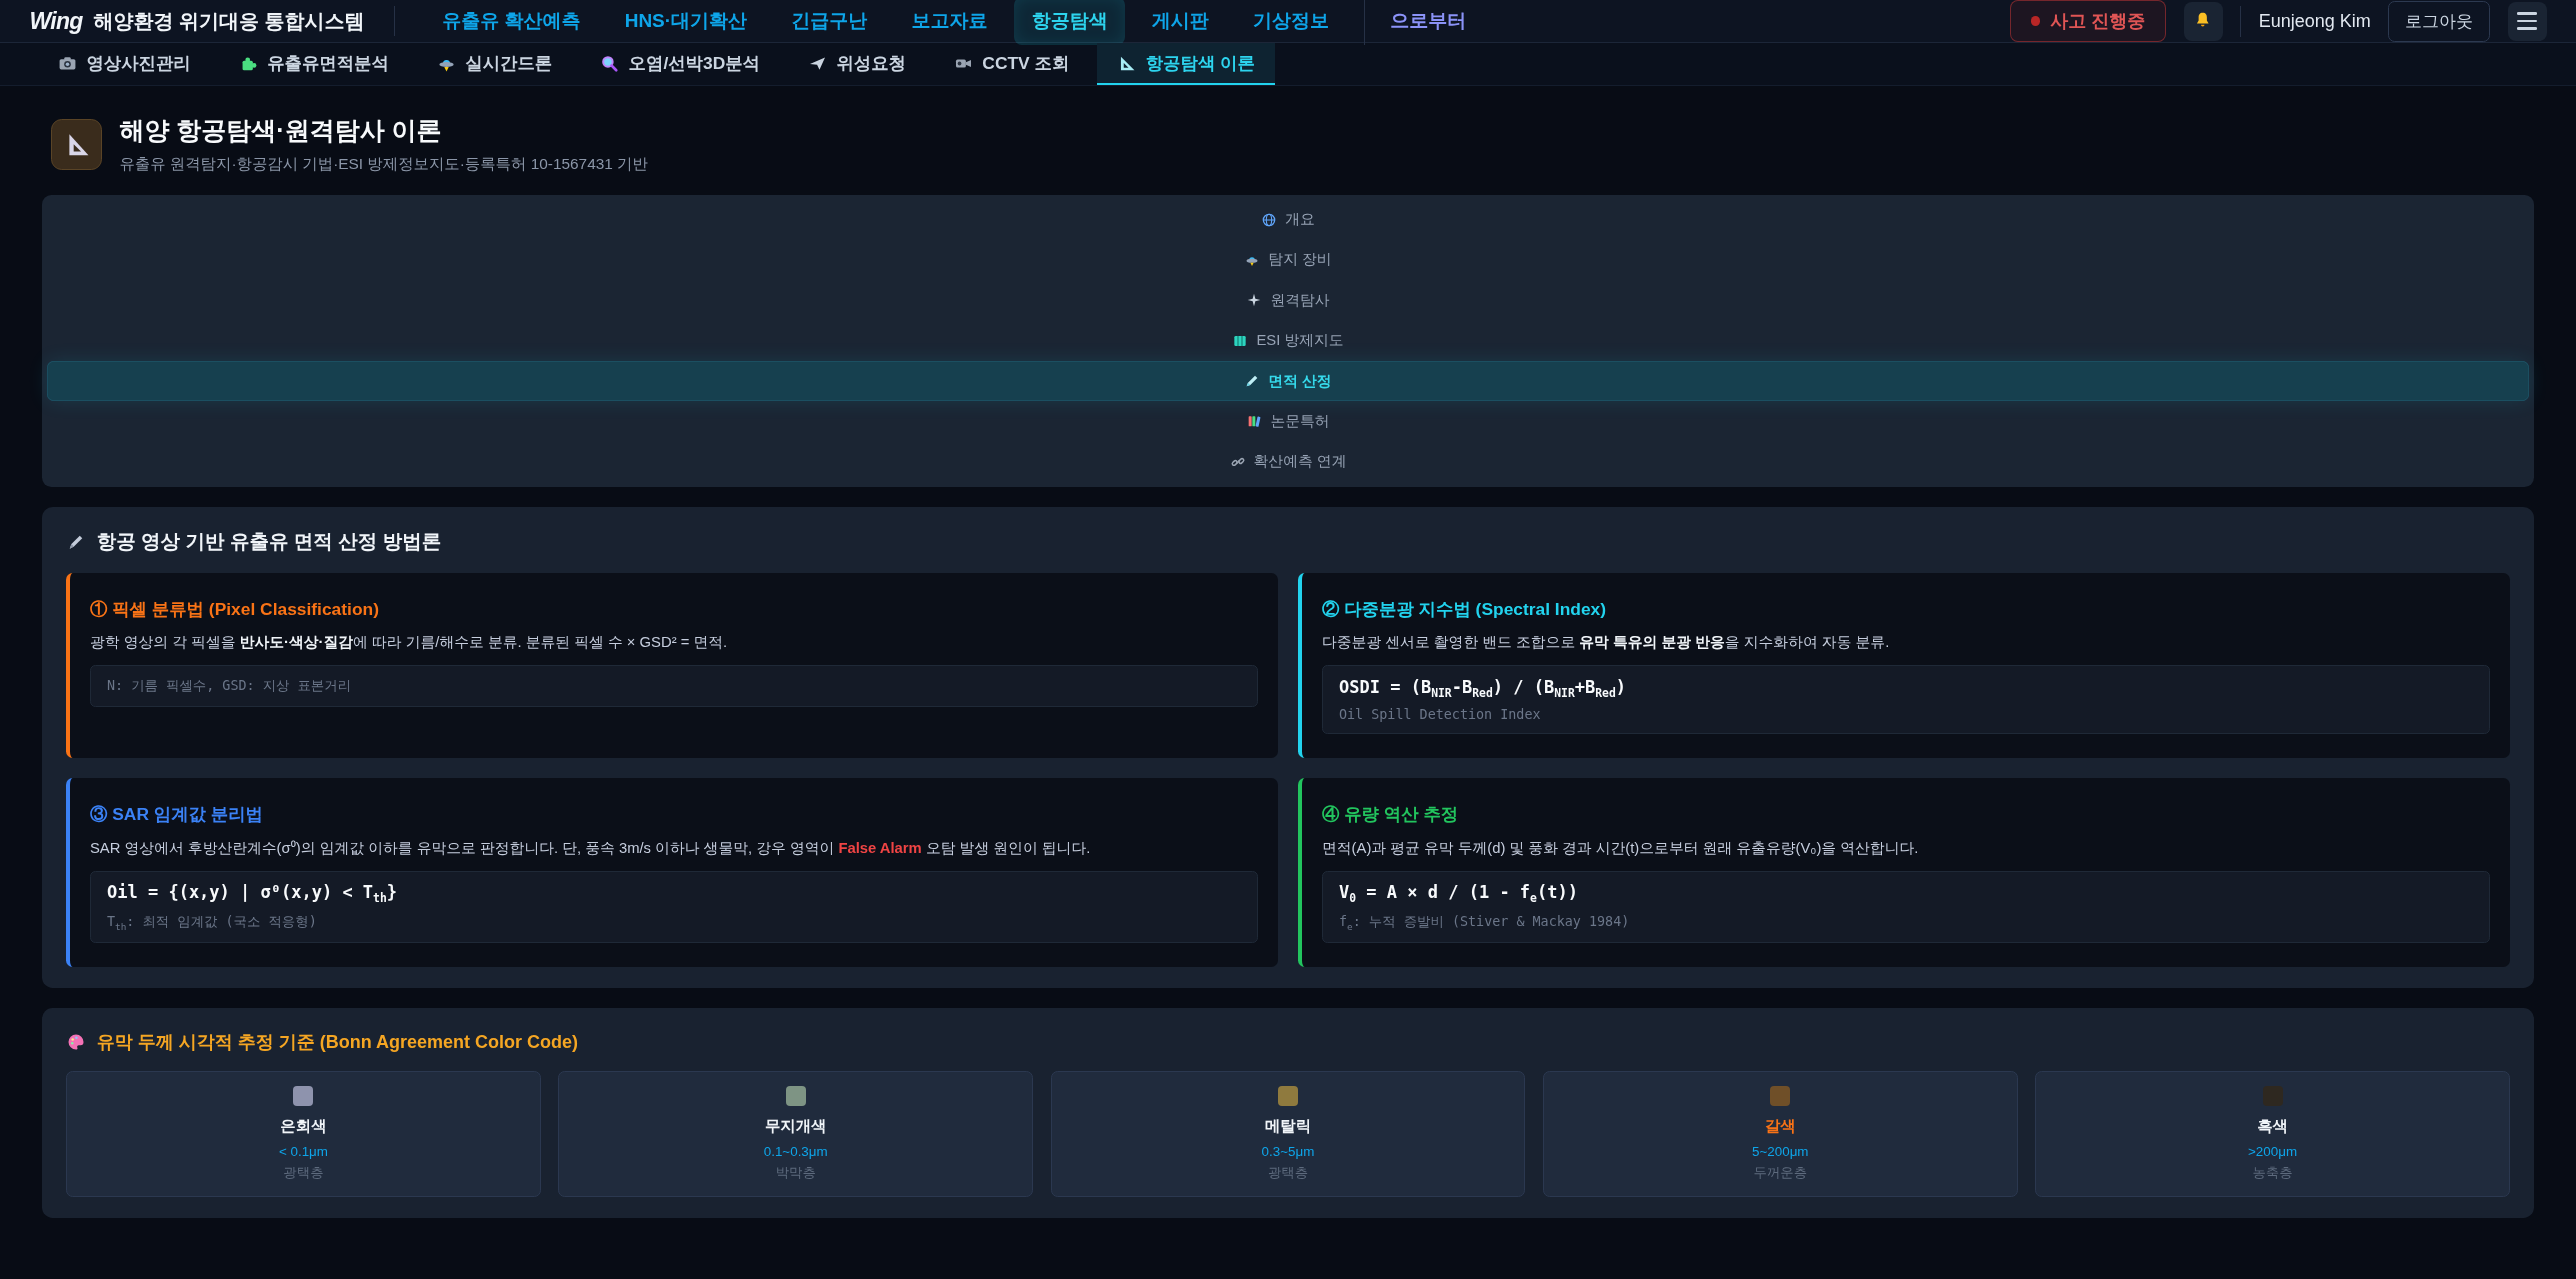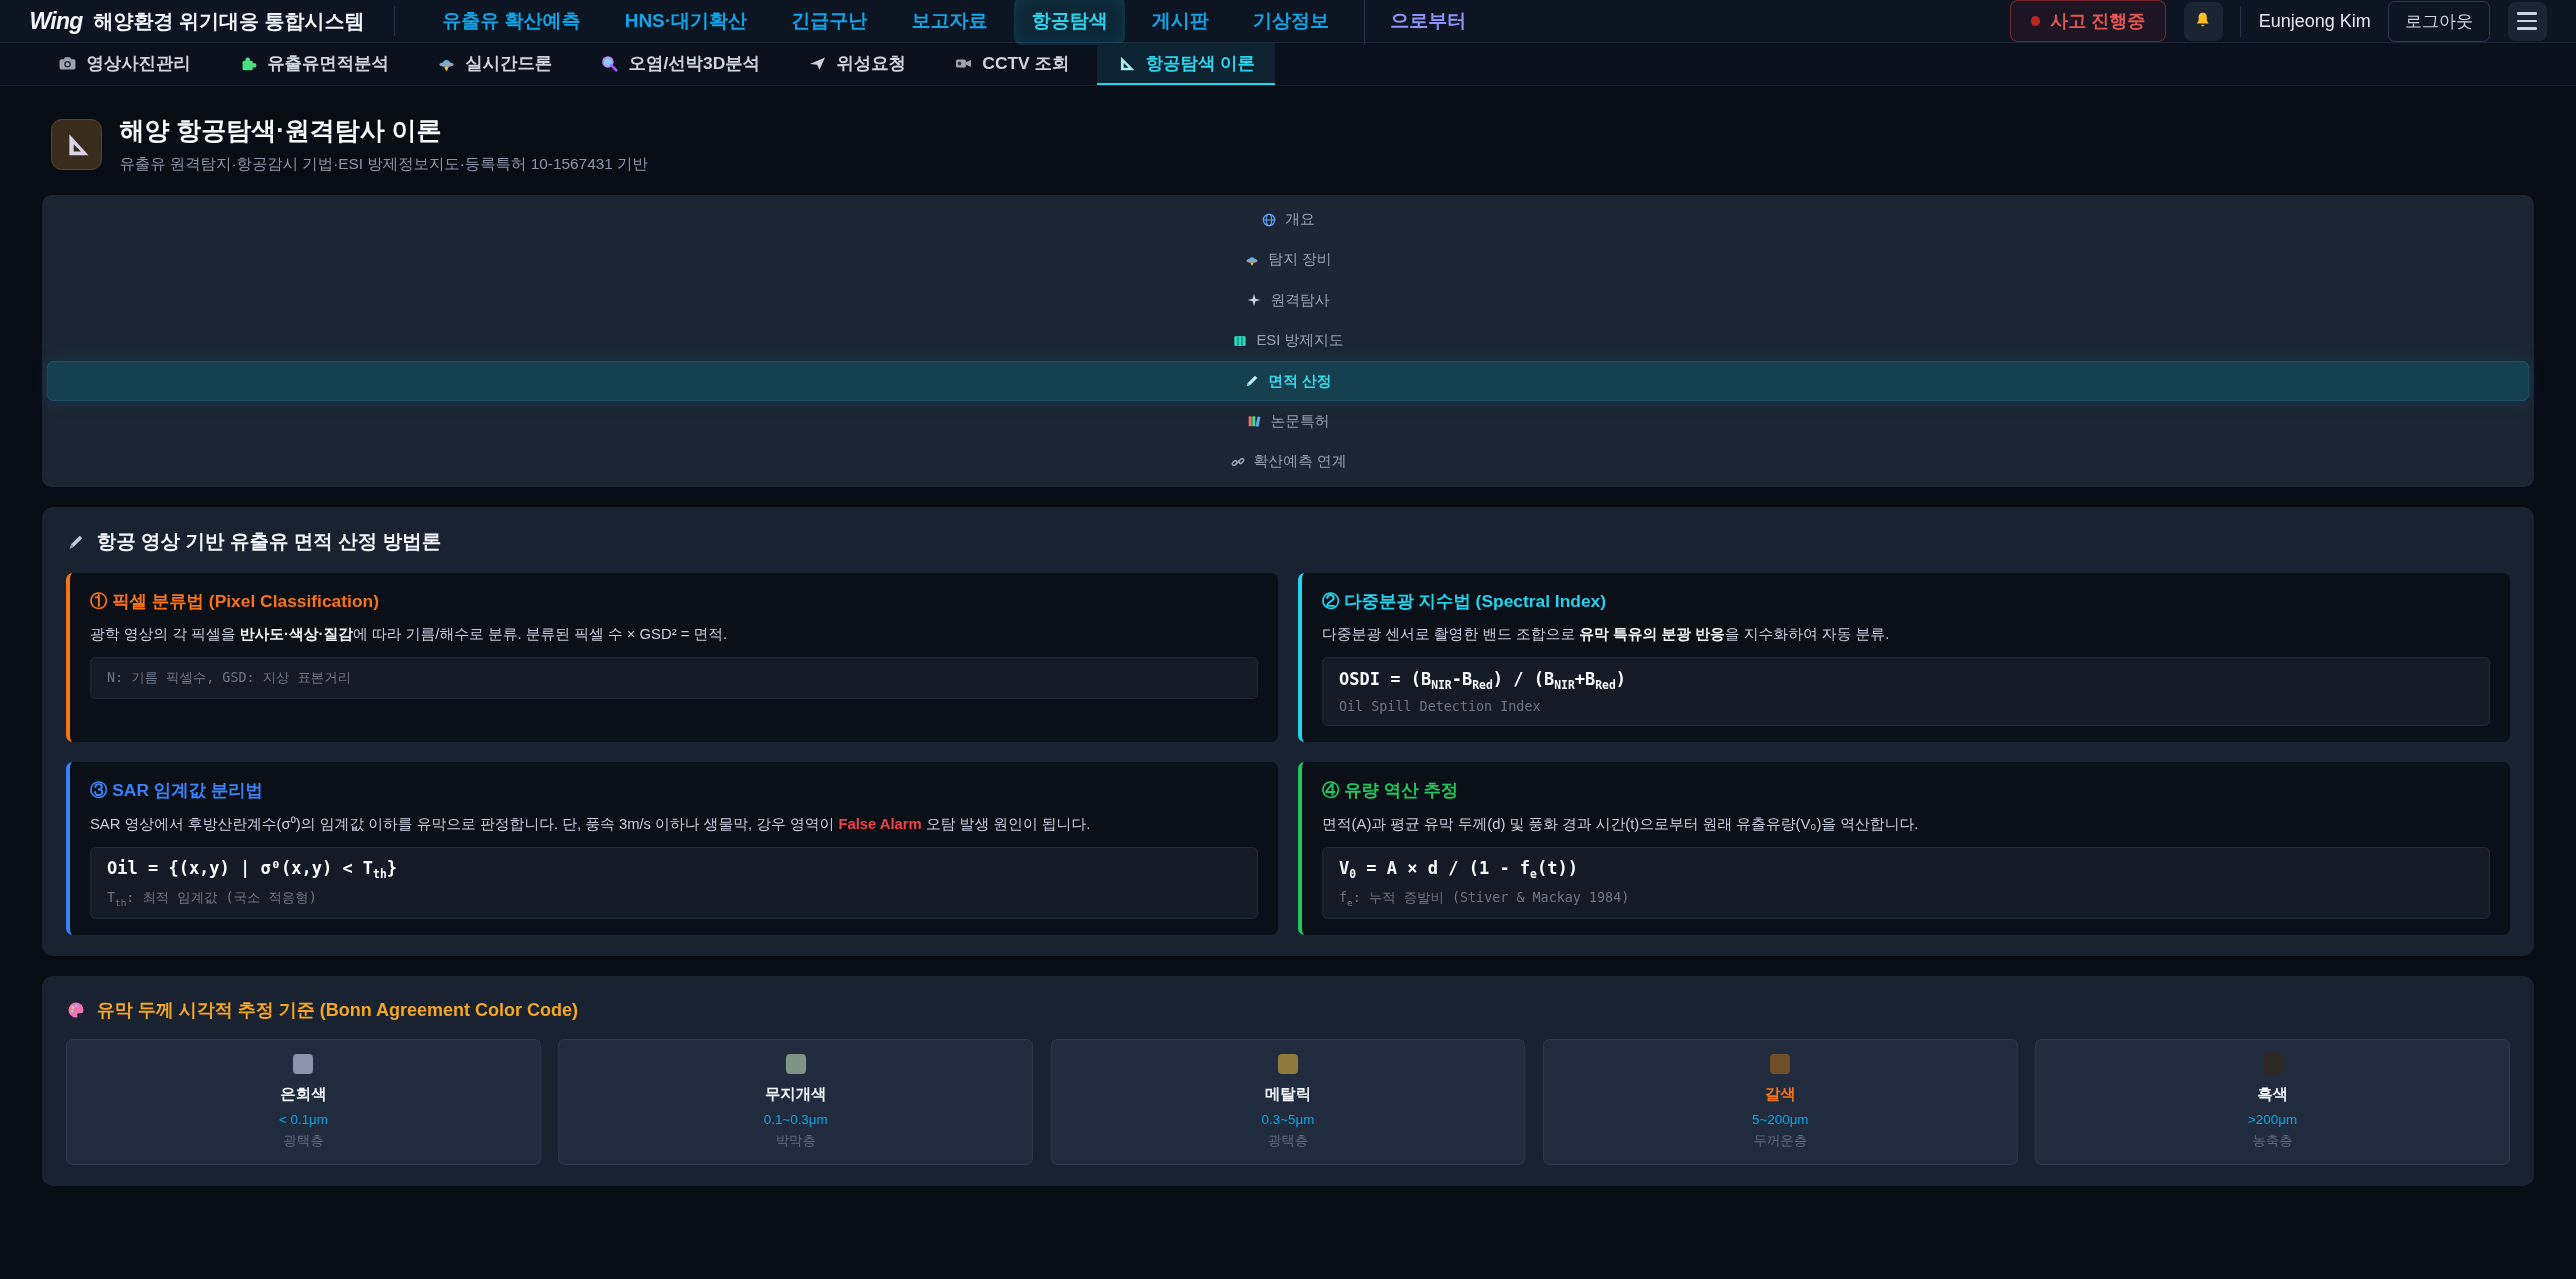--- a/index.html
+++ b/index.html
@@ -38,21 +38,21 @@
 
   
   .tabbar { margin:20px 42px 0; background:#1b2533; border-radius:9.4px; display:flex; padding:4.7px;flex-direction:column; }
   .tab { flex:1; display:flex; align-items:center; justify-content:center; gap:8px; font-size:14.8px; color:#97a3b5; padding:10.7px 0; border-radius:6.7px; cursor:pointer; white-space:nowrap; }
   .tab.active { background:#16404f; color:#35d8ea; font-weight:700; box-shadow:0 0 0 0.7px #1e5468 inset, 0 0 20px rgba(34,211,238,0.12); }
 
   
   .panel { margin:20px 42px 0; background:#192230; border-radius:10.7px; padding:21.5px 24px; }
   .panel-heading { display:flex; align-items:center; gap:10.7px; font-size:19.5px; font-weight:700; color:#f1f5f9; margin-bottom:17.4px; }
   .cards-grid { display:grid; grid-template-columns:1fr 1fr; gap:20px; }
-  .method-card { background:#0b0f18; border-radius:6.7px; border-left:4px solid #f97316; padding:16px 20px; }
+  .method-card { background:#0b0f18; border-radius:6.7px; border-left:4px solid #f97316; padding:24px 20px; }
   .card-title { font-size:17.4px; font-weight:700; margin-bottom:10.7px; }
   .card-body { font-size:14.8px; color:#c6cede; line-height:1.5; margin-bottom:12px; }
   .card-body b { color:#f1f5f9; }
   .alert-red { color:#ef4444; font-weight:700; }
   .formula-box { background:#141a26; border:0.7px solid #1f2937; border-radius:5.4px; padding:10.7px 16px; }
   .formula { font-family:"DejaVu Sans Mono", monospace; font-size:17px; font-weight:700; color:#f8fafc; margin-bottom:6.7px; }
   .formula sub, .formula sup { font-size:11.4px; }
   .formula-caption { font-family:"DejaVu Sans Mono", monospace; font-size:13.4px; color:#6b7689; }
   .formula-caption sub { font-size:9.4px; }
 

